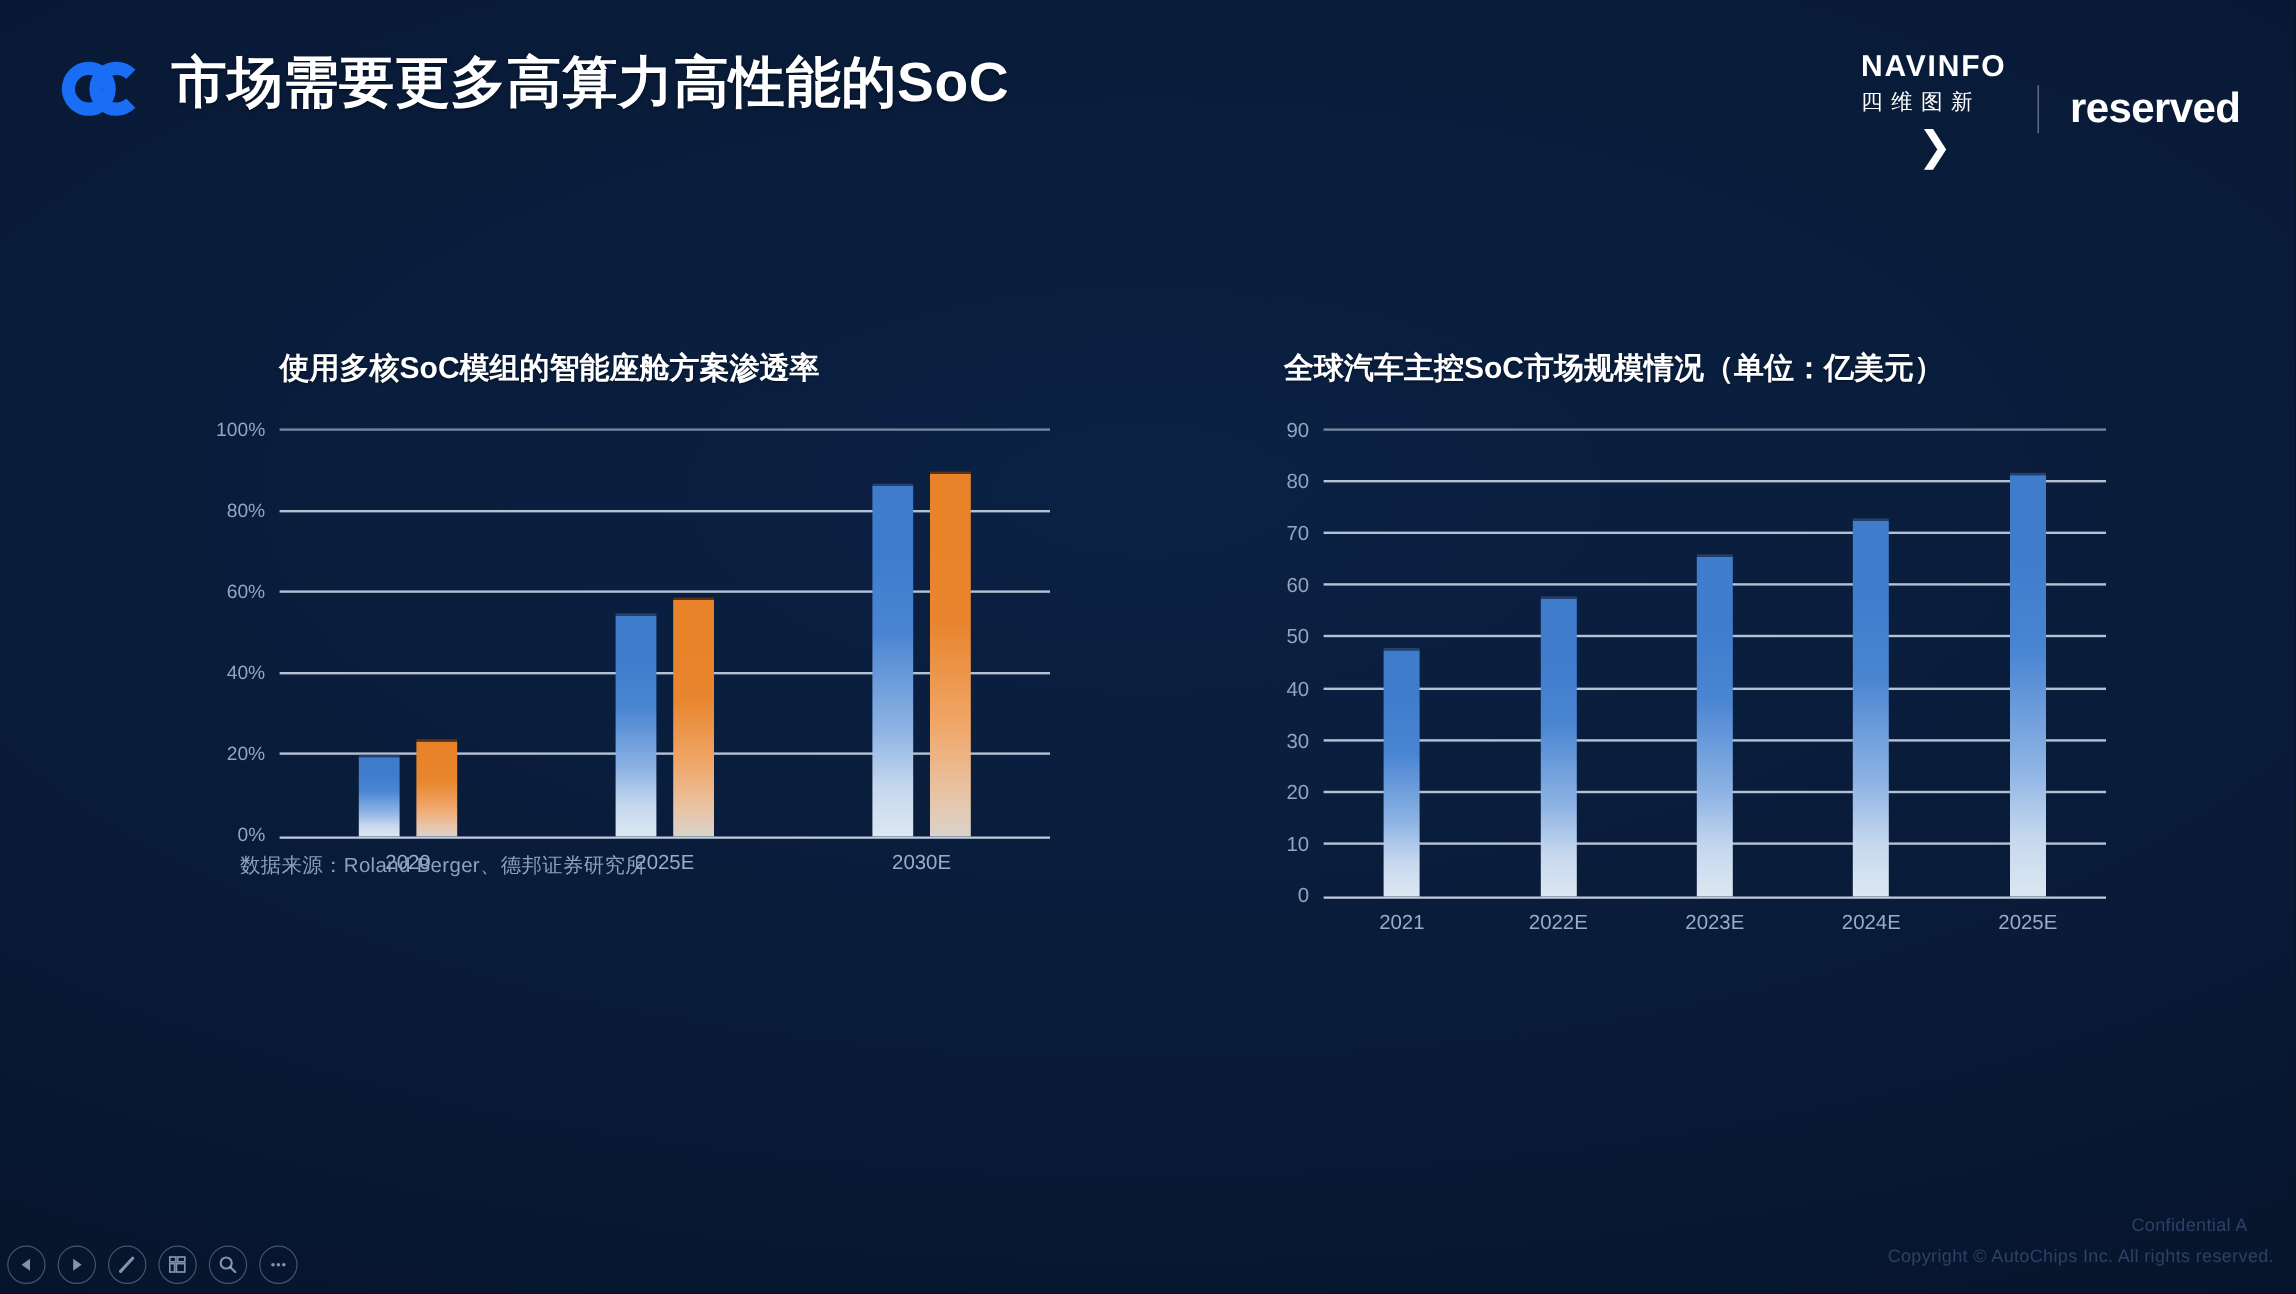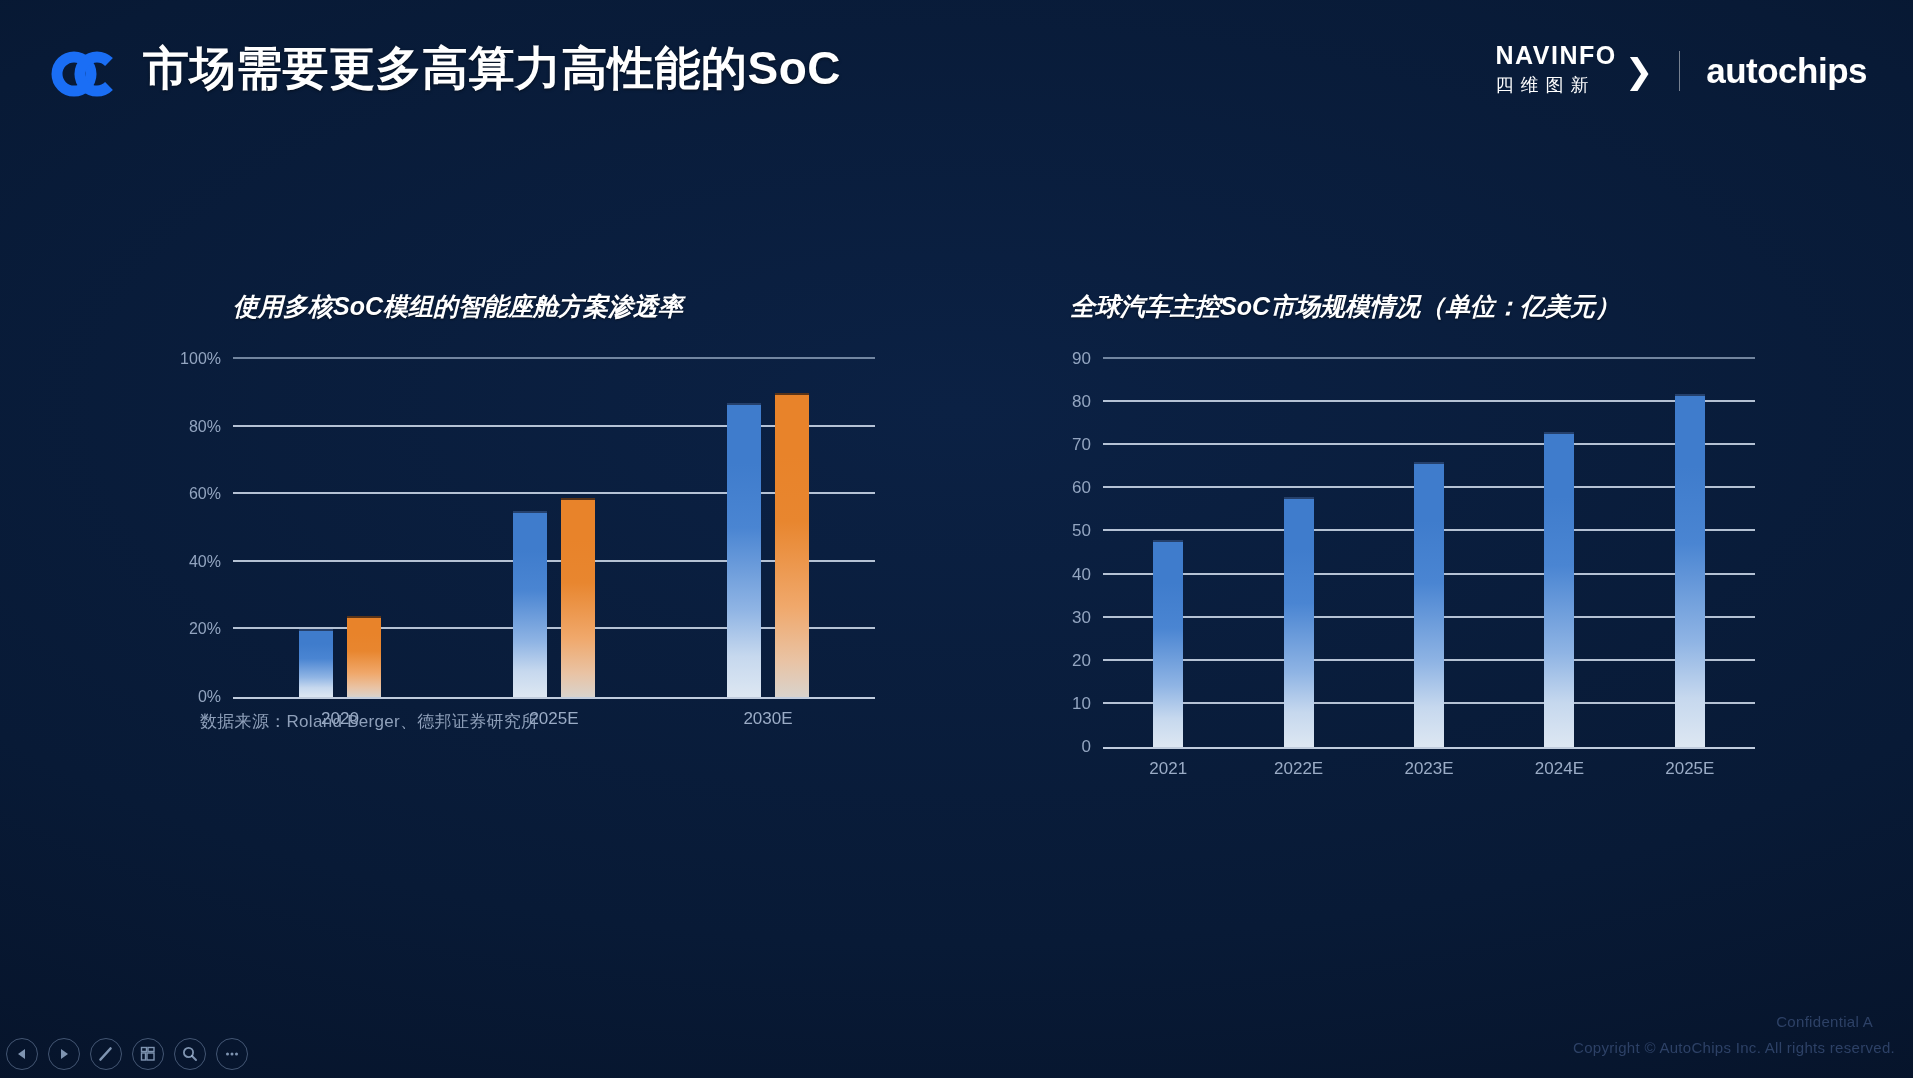--- a/index.html
+++ b/index.html
@@ -28,21 +28,21 @@
     position: absolute; left: 143px; top: 38px;
     font-size: 46px; font-weight: 700; color: #ffffff;
     letter-spacing: 0.5px;
     text-shadow: 0 1px 3px rgba(0,0,0,.5);
     white-space: nowrap;
   }
   .brandbar {
     position: absolute; right: 46px; top: 43px;
     display: flex; align-items: center; gap: 26px;
   }
-  .navinfo { display: flex; align-items: center; gap: 6px; }
+  .navinfo { display: flex; align-items: center; gap: 6px; flex-direction: column; }
   .navinfo-text { display: flex; flex-direction: column; align-items: flex-start; }
   .navinfo-en {
     font-size: 25px; font-weight: 700; color: #fff; letter-spacing: 1.5px;
     line-height: 1; font-family: "Liberation Sans", sans-serif;
   }
   .navinfo-cn {
     font-size: 18px; color: #fff; letter-spacing: 7px; line-height: 1.5;
     margin-top: 4px;
   }
   .navinfo-chevron { color: #fff; font-size: 34px; font-weight: 700; line-height: 1; margin-left: 2px; }
@@ -53,21 +53,20 @@
 
   
   .panel { position: absolute; top: 290px; }
   .panel-left  { left: 175px;  width: 700px; }
   .panel-right { left: 1055px; width: 700px; }
 
   .chart-title {
     font-size: 25px; font-weight: 700; color: #ffffff;
     text-align: center; white-space: nowrap;
     text-shadow: 0 1px 2px rgba(0,0,0,.5);
-    font-style: italic;
   }
   .panel-left .chart-title { text-align: left; padding-left: 58px; }
   .panel-right .chart-title { text-align: left; padding-left: 15px; }
 
   .plot-wrap { position: relative; margin-top: 36px; }
   .plot-left  { height: 340px; padding-left: 58px; }
   .plot-right { height: 390px; padding-left: 48px; }
 
   .plot {
     position: relative; height: 100%;
@@ -172,21 +171,21 @@
 
     <div class="brandbar">
       <div class="navinfo">
         <div class="navinfo-text">
           <span class="navinfo-en">NAVINFO</span>
           <span class="navinfo-cn">四维图新</span>
         </div>
         <span class="navinfo-chevron">❯</span>
       </div>
       <div class="brand-sep"></div>
-      <div class="autochips">autochips</div>
+      <div class="autochips">reserved</div>
     </div>
   </div>
 
   <div class="panel panel-left">
     <div class="chart-title">使用多核SoC模组的智能座舱方案渗透率</div>
 
     <div class="plot-wrap plot-left">
       <div class="plot" id="plot-left">
           <div class="ytick" style="bottom: 0%; transform: translateY(50%);">0%</div>
           <div class="gridline" style="bottom: 20%;"></div>

